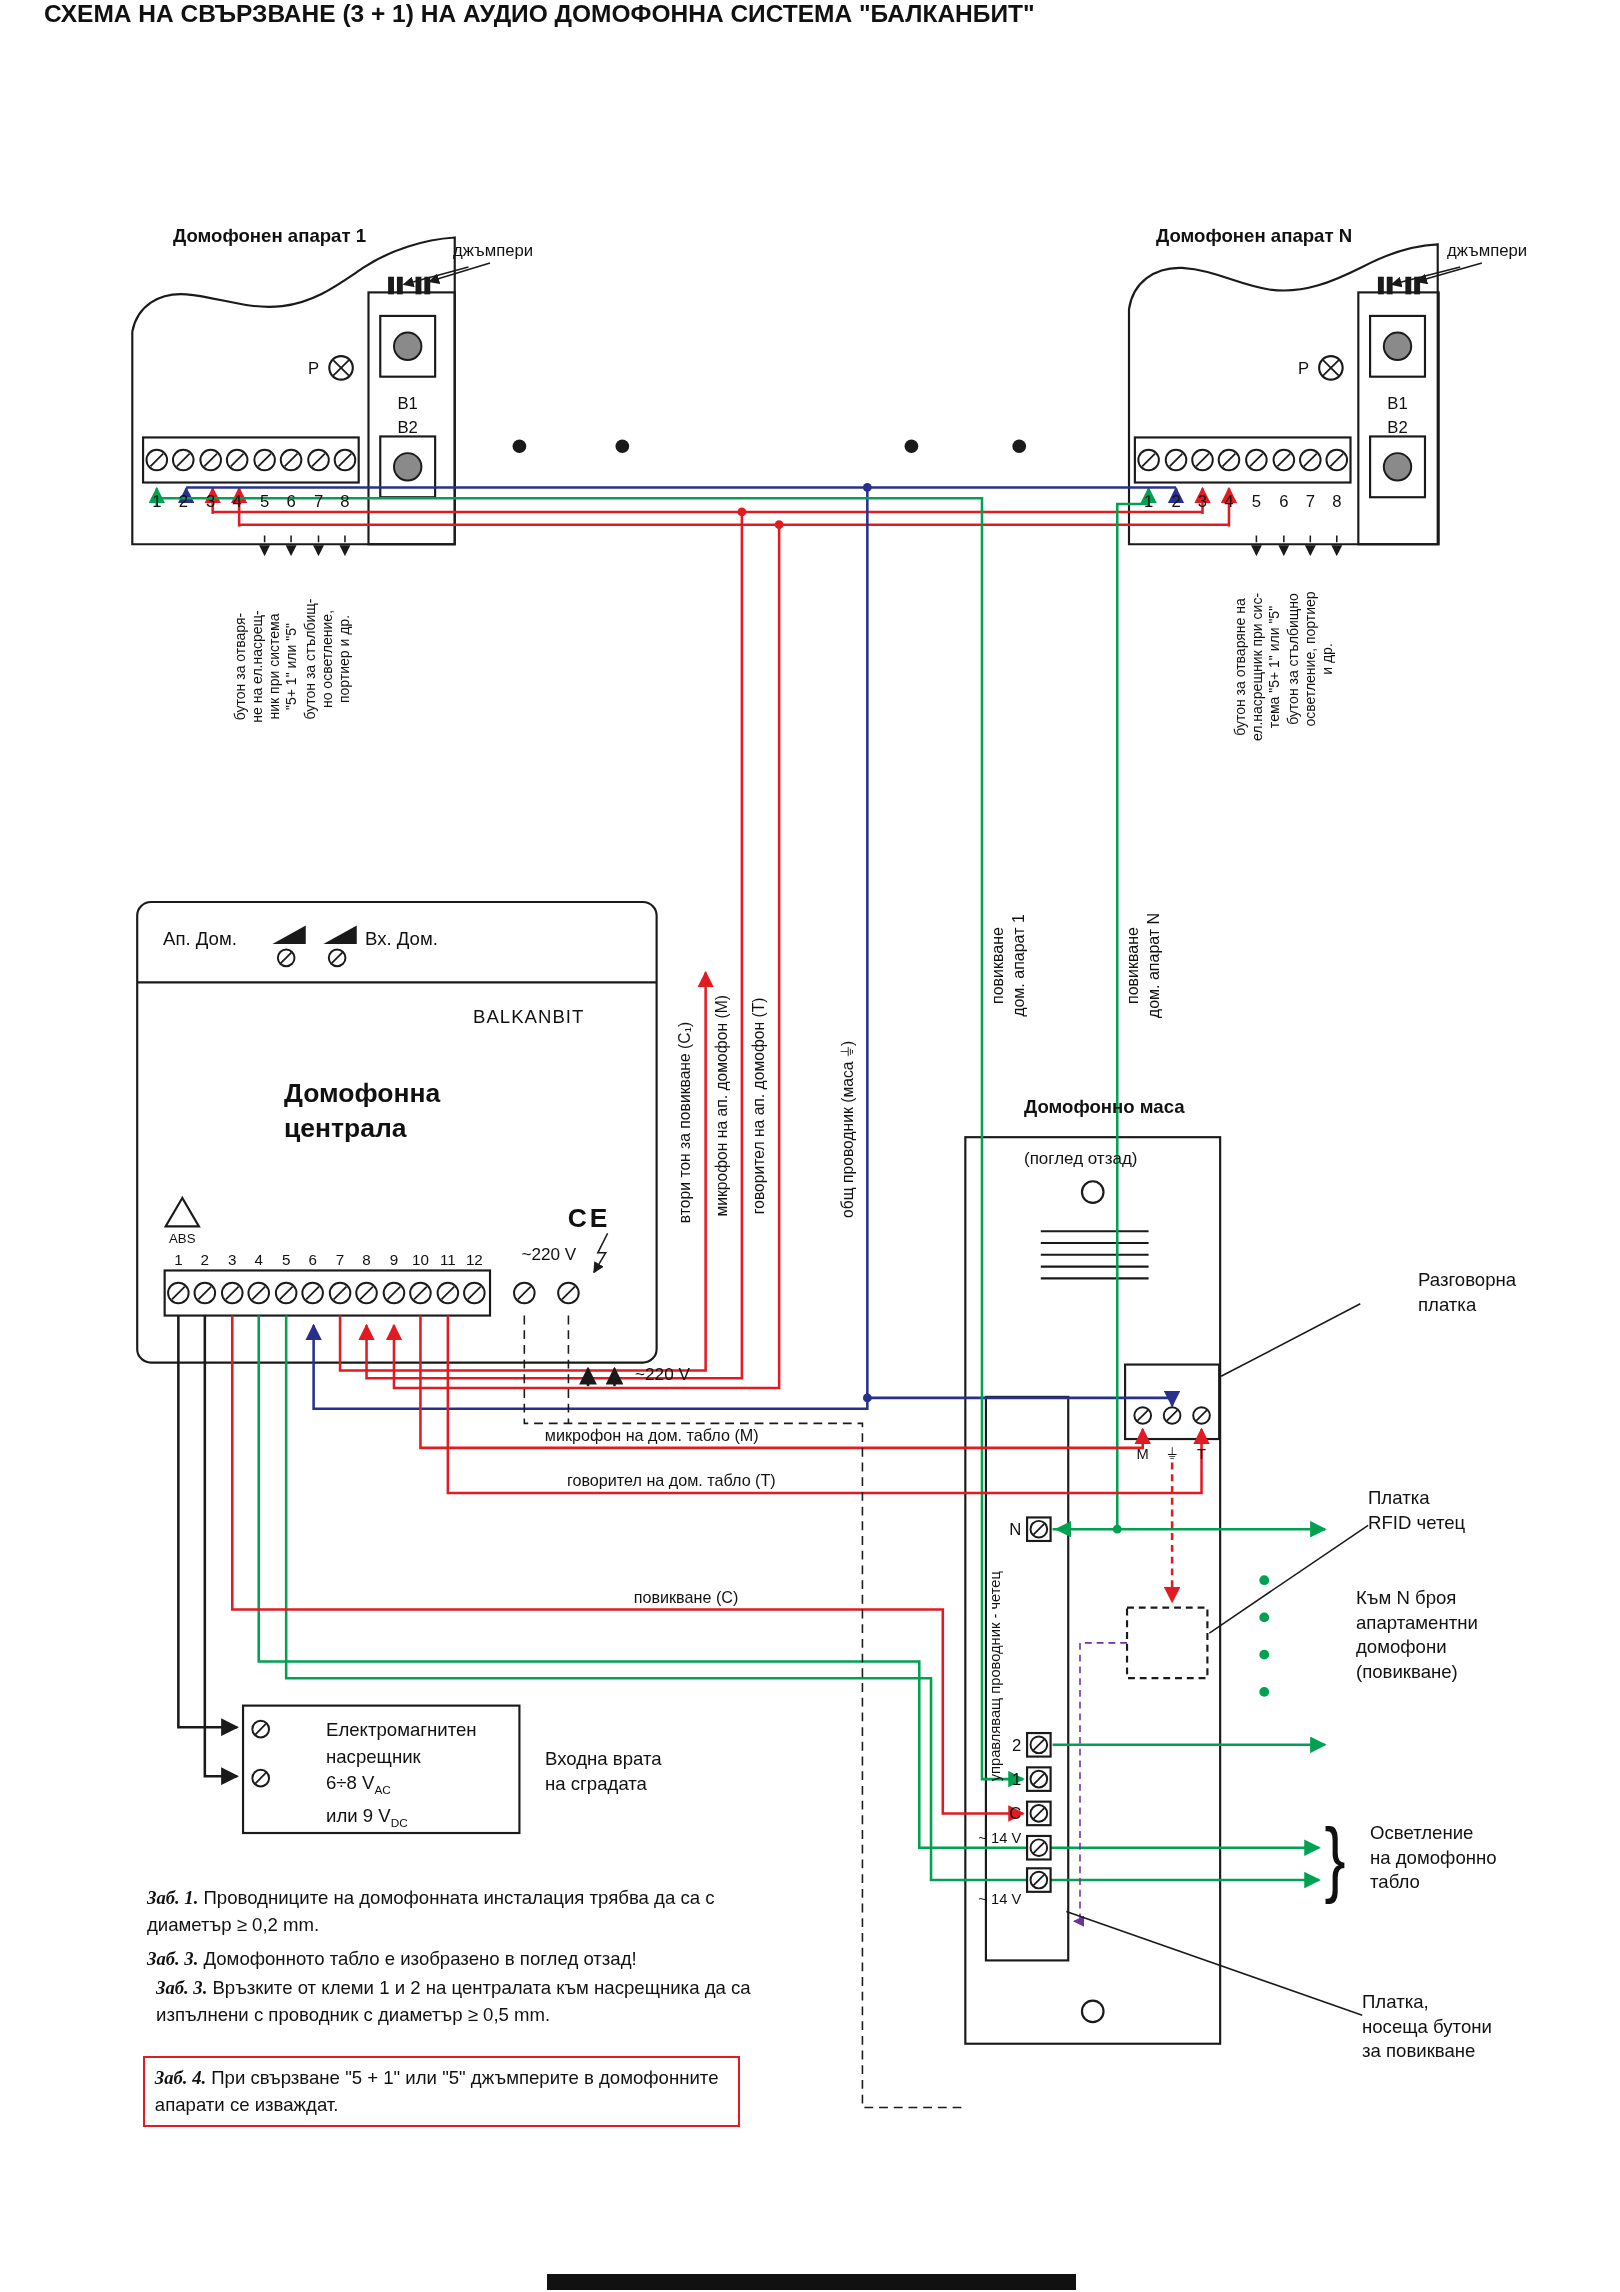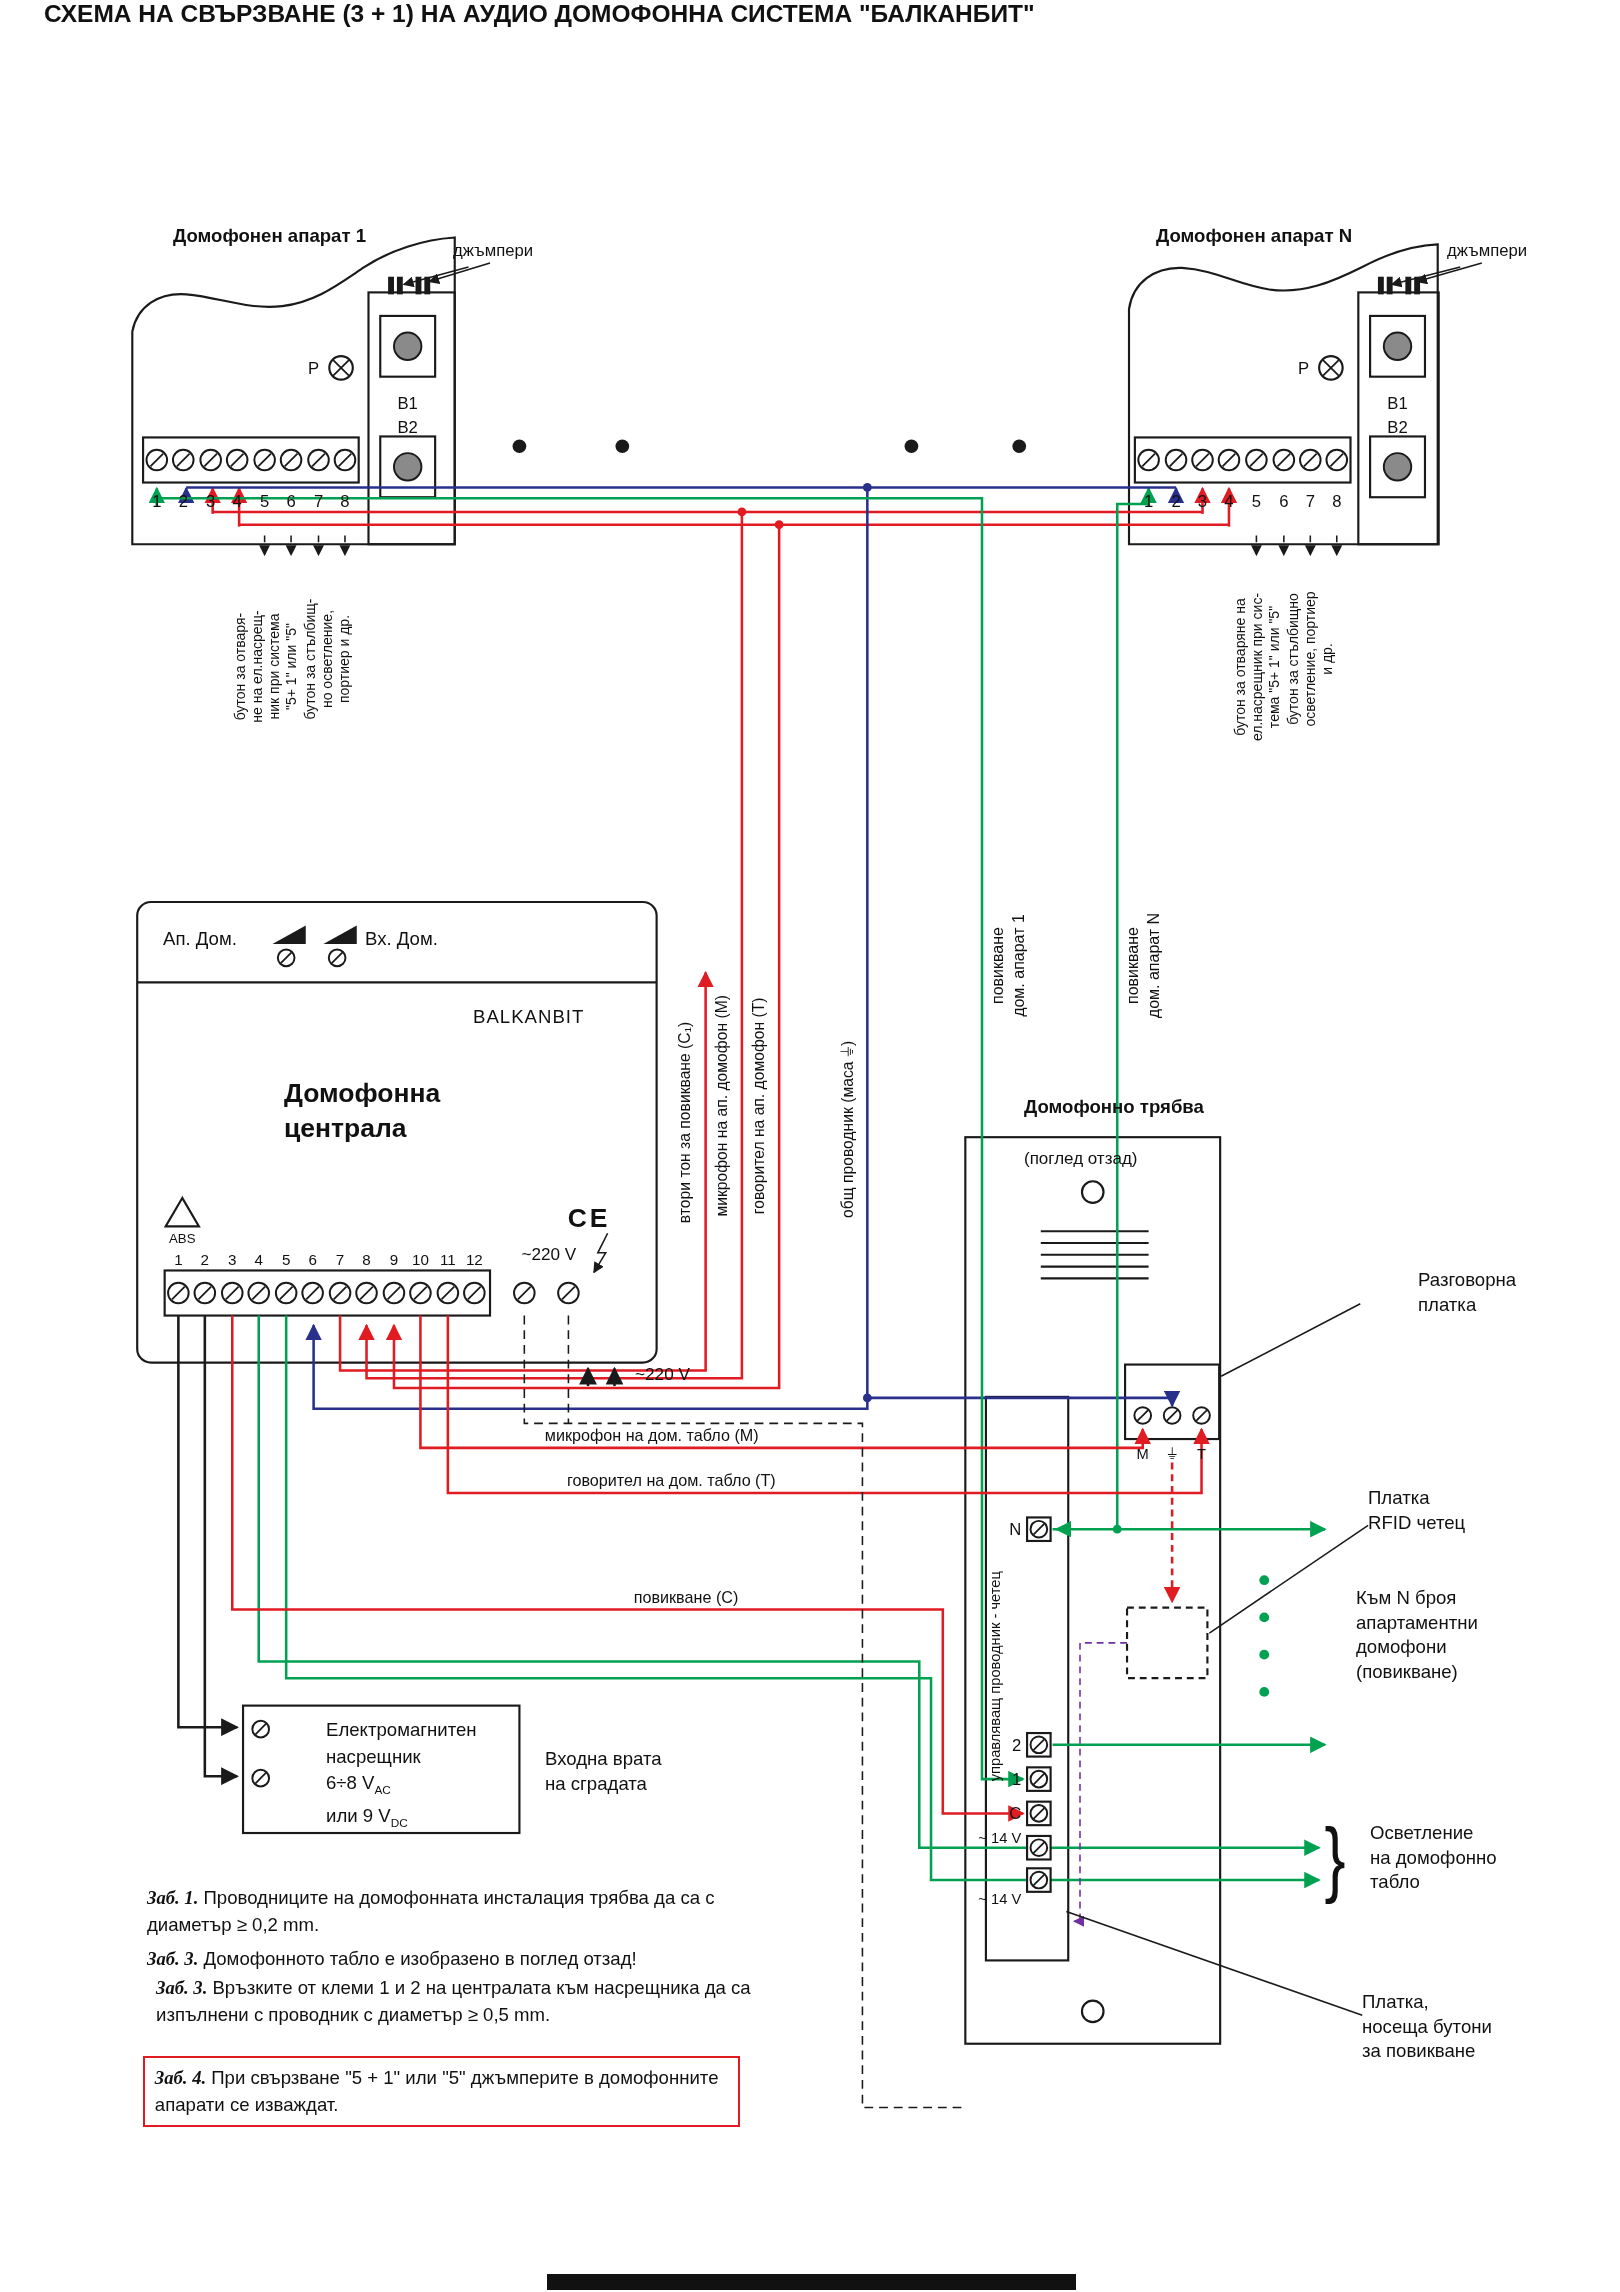--- a/index.html
+++ b/index.html
@@ -402,21 +402,21 @@
 дом. апарат 1</div>
   <div class="rot calllbl" style="left:1022px;top:944px;width:245px;height:43px;">повикване
 дом. апарат N</div>
 
   <div class="abs lbl19" style="left:155px;top:927px;width:108px;margin-left:8px;">Ап. Дом.</div>
   <div class="abs lbl19" style="left:365px;top:927px;width:108px;">Вх. Дом.</div>
   <div class="abs ctr" style="left:429px;top:1006px;width:157px;font-size:18.6px;letter-spacing:1px;">BALKANBIT</div>
   <div class="abs ctr b pre" style="left:240px;top:1076px;width:314px;font-size:26.5px;line-height:35px;">Домофонна
 централа</div>
 
-  <div class="abs ctr b" style="left:980px;top:1096px;width:225px;font-size:18.6px;">Домофонно трябва</div>
+  <div class="abs ctr b" style="left:980px;top:1096px;width:225px;font-size:18.6px;">Домофонно маса</div>
   <div class="abs ctr" style="left:980px;top:1149px;width:225px;font-size:17px;">(поглед отзад)</div>
 
   <div class="abs pre lbl19" style="left:1418px;top:1268px;width:176px;">Разговорна
 платка</div>
   <div class="abs pre lbl19" style="left:1368px;top:1486px;width:176px;">Платка
 RFID четец</div>
   <div class="abs pre lbl19" style="left:1356px;top:1586px;width:196px;">Към N броя
 апартаментни
 домофони
 (повикване)</div>

